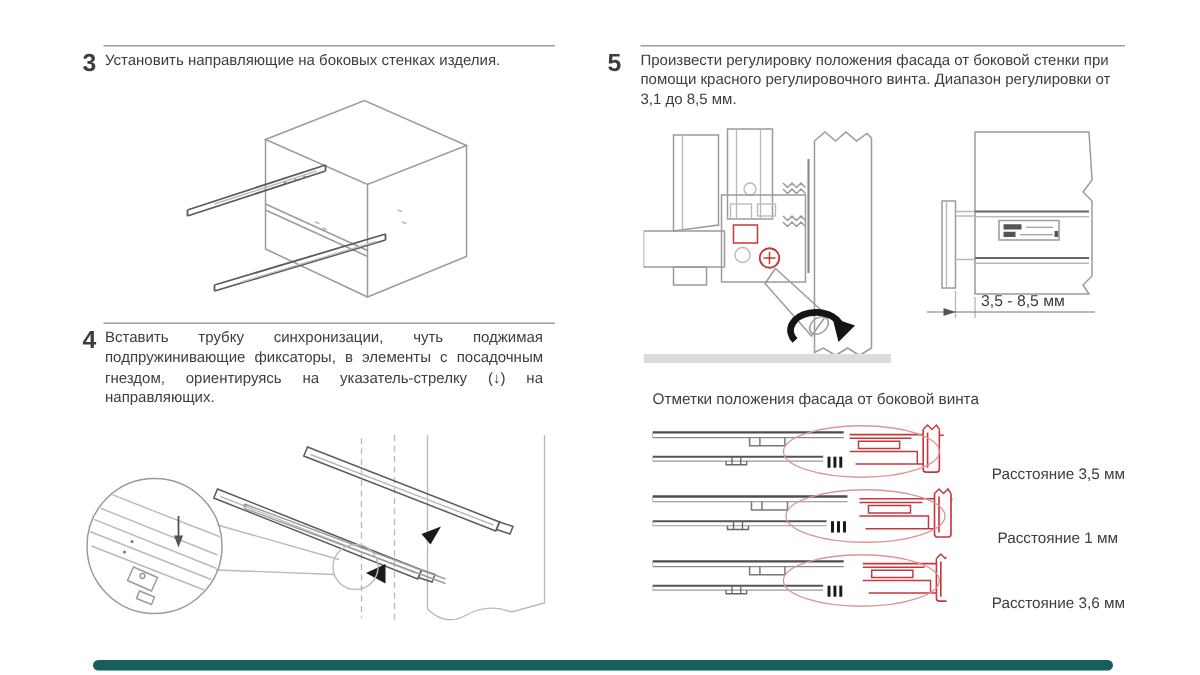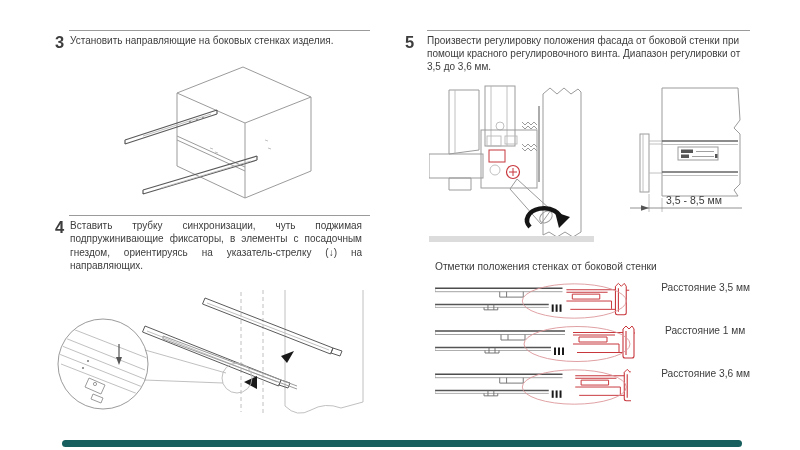--- a/index.html
+++ b/index.html
@@ -19,24 +19,24 @@
   .col-left .step-num{width:15px;}
   .col-right .step-num{width:22px;}
   .step-text{font-size:10px;line-height:1.32;margin:1px 0 0 0;color:#3d3d3d;}
   .col-left .step-text{width:292px;}
   .col-right .step-text{width:323px;}
   .just{text-align:justify;}
   .fig{display:block;}
   .fig-cabinet{margin:9px 0 0 60px;}
   .step4{margin-top:15px;}
   .fig-sync{margin:18px 0 0 -10px;}
-  .figs-row{display:flex;margin:10px 0 0 24px;gap:36px;align-items:flex-start;}
+  .figs-row{display:flex;margin:10px 0 0 24px;gap:24px;align-items:flex-start;}
   .marks-title{font-size:10.2px;margin:17px 0 0 30px;}
   .marks-rows{margin-top:10px;}
-  .mark-row{display:flex;align-items:flex-start;margin:0 0 3px 30px;}
+  .mark-row{display:flex;align-items:flex-end;margin:0 0 3px 30px;}
   .mark-label{font-size:10.2px;margin-left:30px;white-space:nowrap;}
   .footer-bar{position:absolute;left:62px;top:440px;width:680px;height:7px;border-radius:3.5px;background:#175f5f;}
   svg{display:block;}
   svg .ln{stroke:#9b9b9b;fill:none;stroke-width:1;}
   svg .lnl{stroke:#b9b9b9;fill:none;stroke-width:0.9;}
   svg .dk{stroke:#5a5a5a;fill:none;}
   svg .red{stroke:var(--red);fill:none;}
   svg .ellipse{stroke:var(--ellipse-red);fill:none;}
   svg text{font-family:"Liberation Sans","DejaVu Sans",sans-serif;}
 </style>
@@ -124,21 +124,21 @@
     </div>
   </section>
 </div>
 
 <div class="col col-right">
 
   <section>
     <div class="step-rule"></div>
     <div class="step-head">
       <span class="step-num">5</span>
-      <p class="step-text">Произвести регулировку положения фасада от боковой стенки при помощи красного регулировочного винта. Диапазон регулировки от 3,5 до 3,6 мм.</p>
+      <p class="step-text">Произвести регулировку положения фасада от боковой стенки при помощи красного регулировочного винта. Диапазон регулировки от 3,1 до 8,5 мм.</p>
     </div>
 
     <div class="figs-row">
 
       <div>
         <svg width="165" height="160" viewBox="0 0 165 160">
           <defs>
             <pattern id="h5" width="6" height="6" patternUnits="userSpaceOnUse">
               <path d="M0,6 L6,0" stroke="#c6c6c6" stroke-width="0.7"></path>
             </pattern>
@@ -202,21 +202,21 @@
           <path class="lnl" d="M19,110 V128 M32,114 V128"></path>
           <path d="M0,124 H112" stroke="#777" stroke-width="0.8" fill="none"></path>
           <polygon points="19,124 11,121.3 11,126.7" fill="#555"></polygon>
           <text x="36" y="120" font-size="10.5" fill="#3d3d3d">3,5 - 8,5 мм</text>
         </svg>
       </div>
     </div>
   </section>
 
   <section>
-    <p class="marks-title">Отметки положения стенках от боковой стенки</p>
+    <p class="marks-title">Отметки положения фасада от боковой винта</p>
     <div class="marks-rows">
 
       <div class="mark-row">
         <svg width="200" height="40" viewBox="0 0 200 40">
           <g class="g-gray">
             <path d="M0,6 H130" stroke="#4d4d4d" stroke-width="1.6" fill="none"></path>
             <path d="M0,9.5 H130 M0,6 V9.5" stroke="#8a8a8a" stroke-width="0.8" fill="none"></path>
             <path d="M66,9.5 V15 H90 V9.5 M73,9.5 V15" stroke="#777" stroke-width="1" fill="none"></path>
             <path d="M0,22.5 H116" stroke="#555" stroke-width="1.4" fill="none"></path>
             <path d="M0,25.5 H116 M0,22.5 V25.5" stroke="#999" stroke-width="0.8" fill="none"></path>

